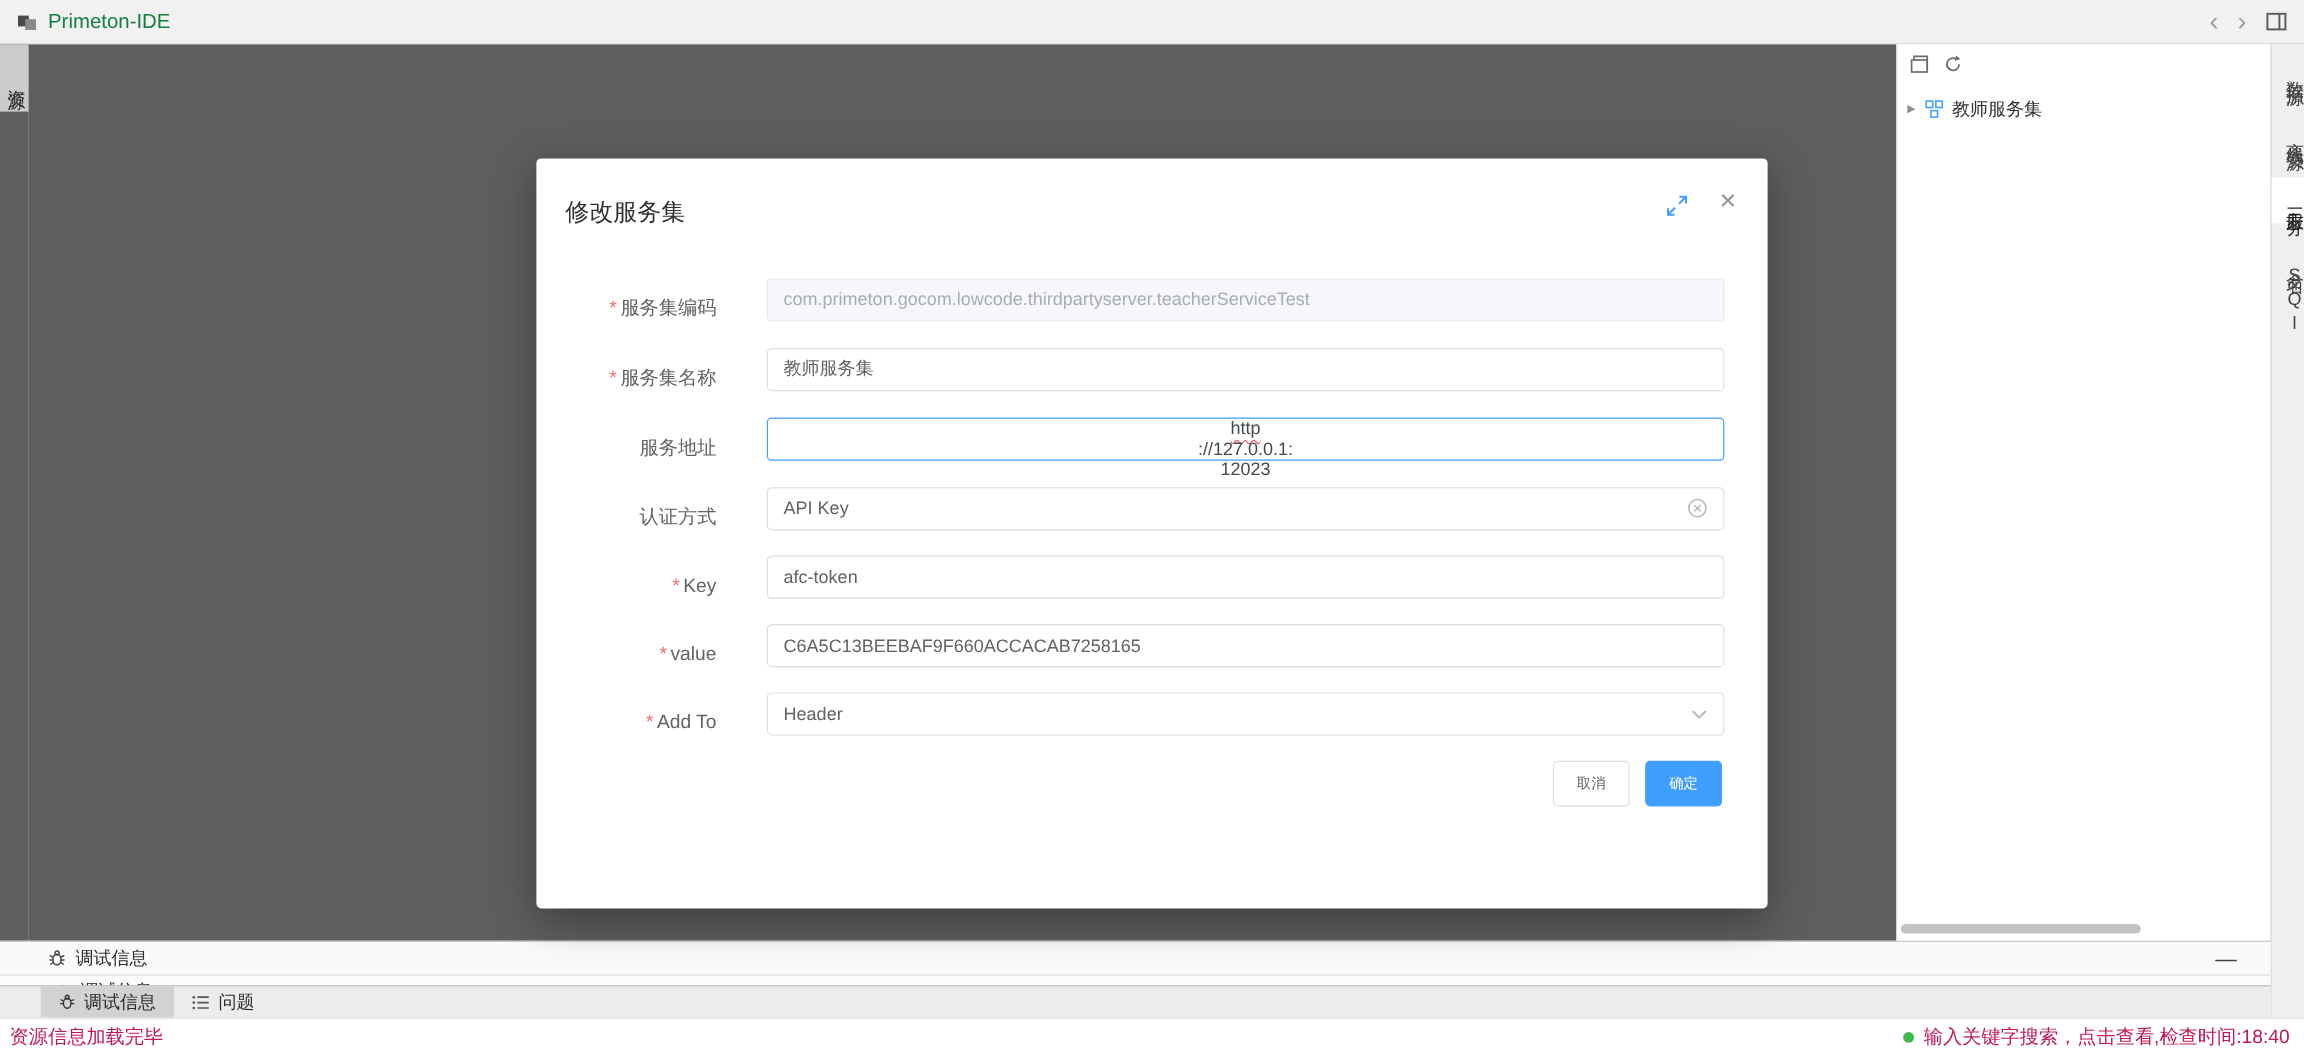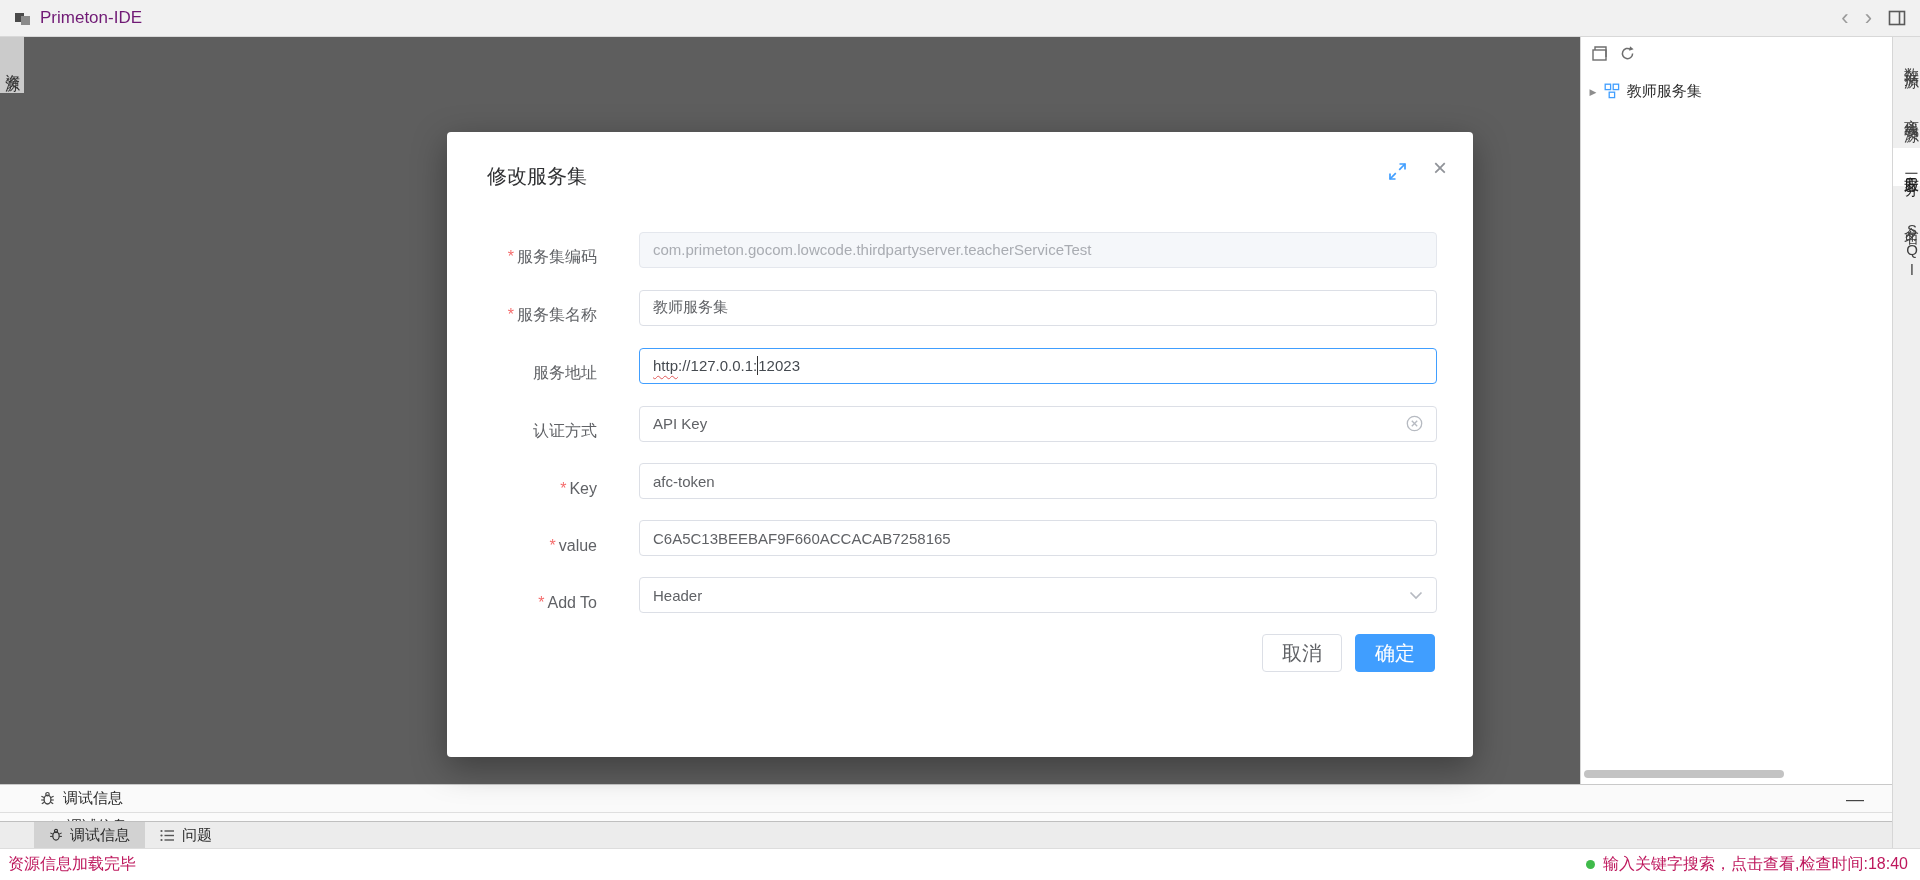--- a/index.html
+++ b/index.html
@@ -8,21 +8,21 @@
     position:relative; width:1920px; height:880px; overflow:hidden;
     background:#fff; font-family:"Liberation Sans", sans-serif;
     -webkit-font-smoothing:antialiased;
   }
   
   .titlebar {
     position:absolute; top:0; left:0; right:0; height:37px;
     background:#f1f1f1; border-bottom:1px solid #d8d8d8;
     display:flex; align-items:center; padding:0 14px;
   }
-  .app-title { font-size:17px; color:#701a75; margin-left:9px; }
+  .app-title { font-size:17px; color:#15803d; margin-left:9px; }
   .titlebar-actions { margin-left:auto; display:flex; align-items:center; gap:16px; }
   .tb-icon { font-size:22px; color:#9a9a9a; line-height:1; cursor:pointer; }
   
   .left-strip { position:absolute; top:37px; left:0; width:24px; bottom:96px; background:#5e5e5e; }
   .strip-tab {
     width:24px; height:56px; background:#cbcbcb; color:#2f2f2f;
     display:flex; align-items:center; justify-content:center;
     writing-mode:vertical-rl; text-orientation:upright;
     font-size:15px; letter-spacing:3px; cursor:pointer;
   }
@@ -78,46 +78,46 @@
     font-size:16px; color:#be185d;
   }
   .status-right { margin-left:auto; display:flex; align-items:center; gap:8px; cursor:pointer; }
   .dot { width:9px; height:9px; border-radius:50%; background:#3fba4a; }
   
   .modal {
     position:absolute; left:447px; top:132px; width:1026px; height:625px;
     background:#fff; border-radius:4px; z-index:20;
     box-shadow:0 10px 34px rgba(0,0,0,0.35);
   }
-  .modal-header { position:relative; padding:31px 24px 0 40px; }
+  .modal-header { position:relative; padding:31px 24px 0 24px; }
   .modal-title { font-size:20px; color:#303133; font-weight:500; }
   .modal-fullscreen { position:absolute; top:30px; right:66px; cursor:pointer; }
   .modal-close { position:absolute; top:24px; right:26px; font-size:24px; color:#909399; line-height:1; cursor:pointer; }
   .modal-form { margin-top:41px; }
   .form-row { display:flex; align-items:center; margin-bottom:21px; }
   .field-label { flex:0 0 150px; width:150px; text-align:right; font-size:16px; color:#606266;margin-top:16px; }
   .field-label .star::before { content:"*"; color:#f56c6c; margin-right:3px; }
   .input-wrap { margin-left:14px; width:826px;padding-left:28px; }
   .tb {
     width:100%; height:36px; border:1px solid #dcdfe6; border-radius:4px;
     display:flex; align-items:center; padding:0 13px; font-size:15px; color:#606266;
     background:#fff; font-family:"Liberation Sans",sans-serif;
   }
   input.tb { outline:none; }
   .tb.disabled { background:#f5f7fa; color:#a9acb2; border-color:#e4e7ed; }
-  .tb.focused { border-color:#409eff; color:#454a50; }
+  .tb.focused { border-color:#409eff; color:#454a50;flex-direction:column; }
   .scheme {
     text-decoration-line:underline; text-decoration-style:wavy;
     text-decoration-color:#e05a5a; text-decoration-thickness:1px; text-underline-offset:4px;
   }
   .caret { display:inline-block; width:1px; height:19px; background:#333; }
   .select-box { justify-content:space-between; cursor:pointer; }
   .modal-footer { display:flex; justify-content:flex-end; gap:13px; padding-right:38px; margin-top:20px; }
   .btn {
-    height:38px; padding:0 19px; border-radius:4px; font-size:20px;
+    height:38px; padding:0 19px; border-radius:4px; font-size:12px;
     display:flex; align-items:center; justify-content:center; cursor:pointer;
   }
   .btn-cancel { background:#fff; border:1px solid #dcdfe6; color:#606266; }
   .btn-ok { background:#409eff; border:1px solid #409eff; color:#fff;text-align:right; }
   svg { display:block; }
 </style>
 </head>
 <body>
 
 <div id="app">

